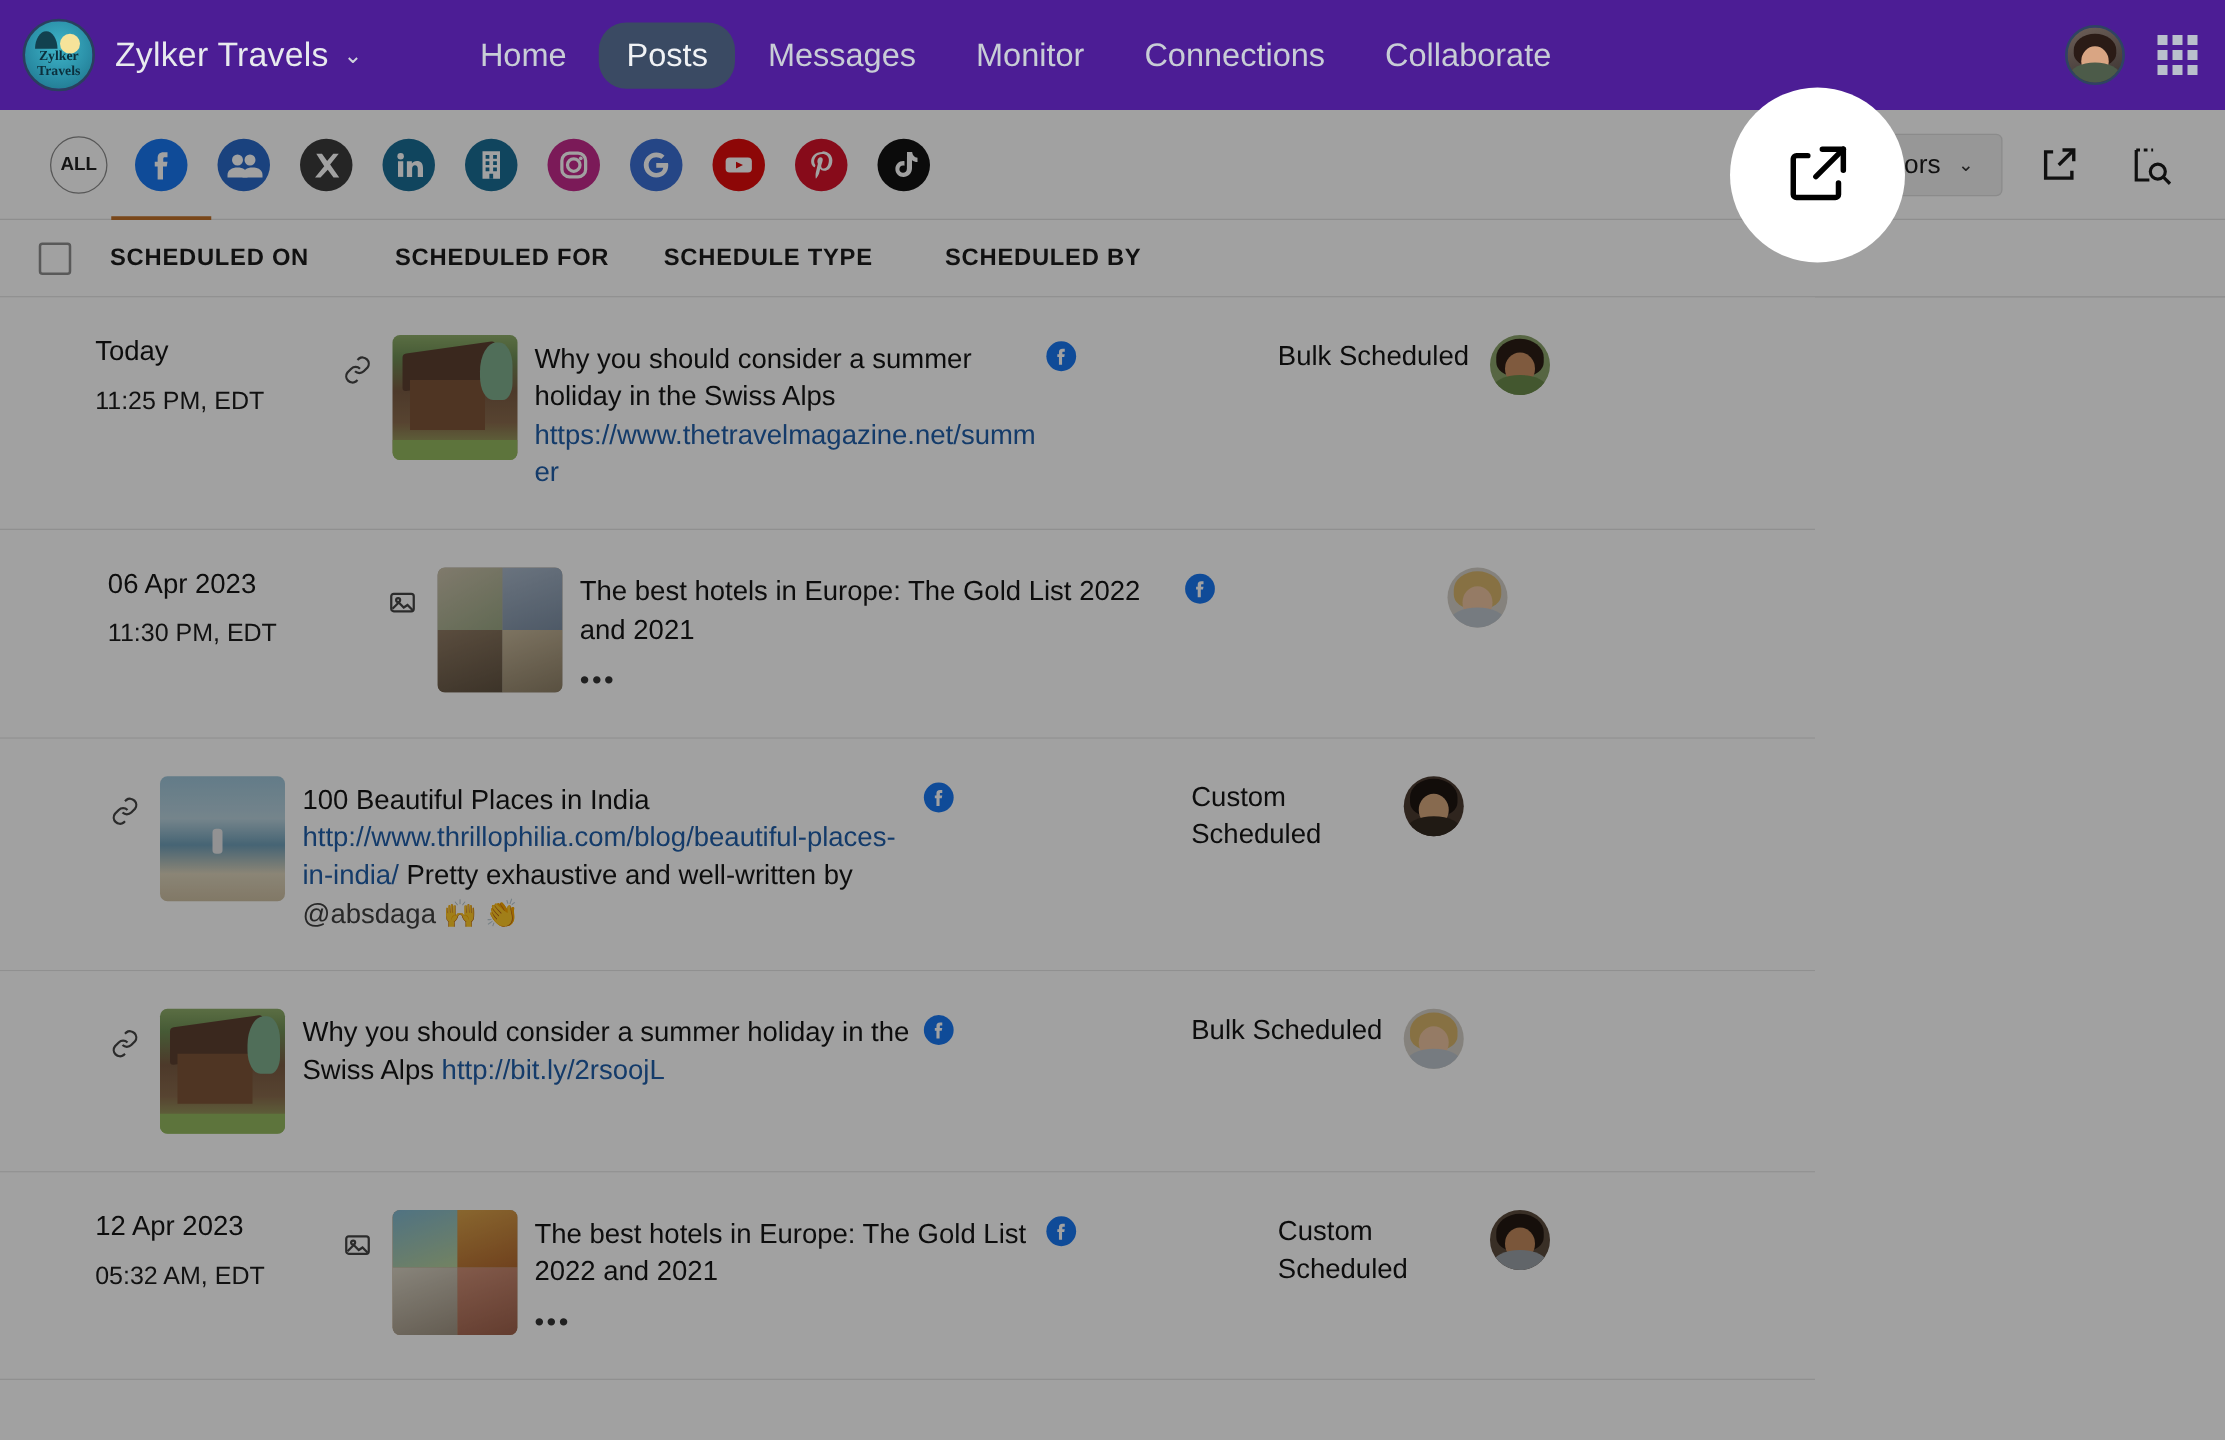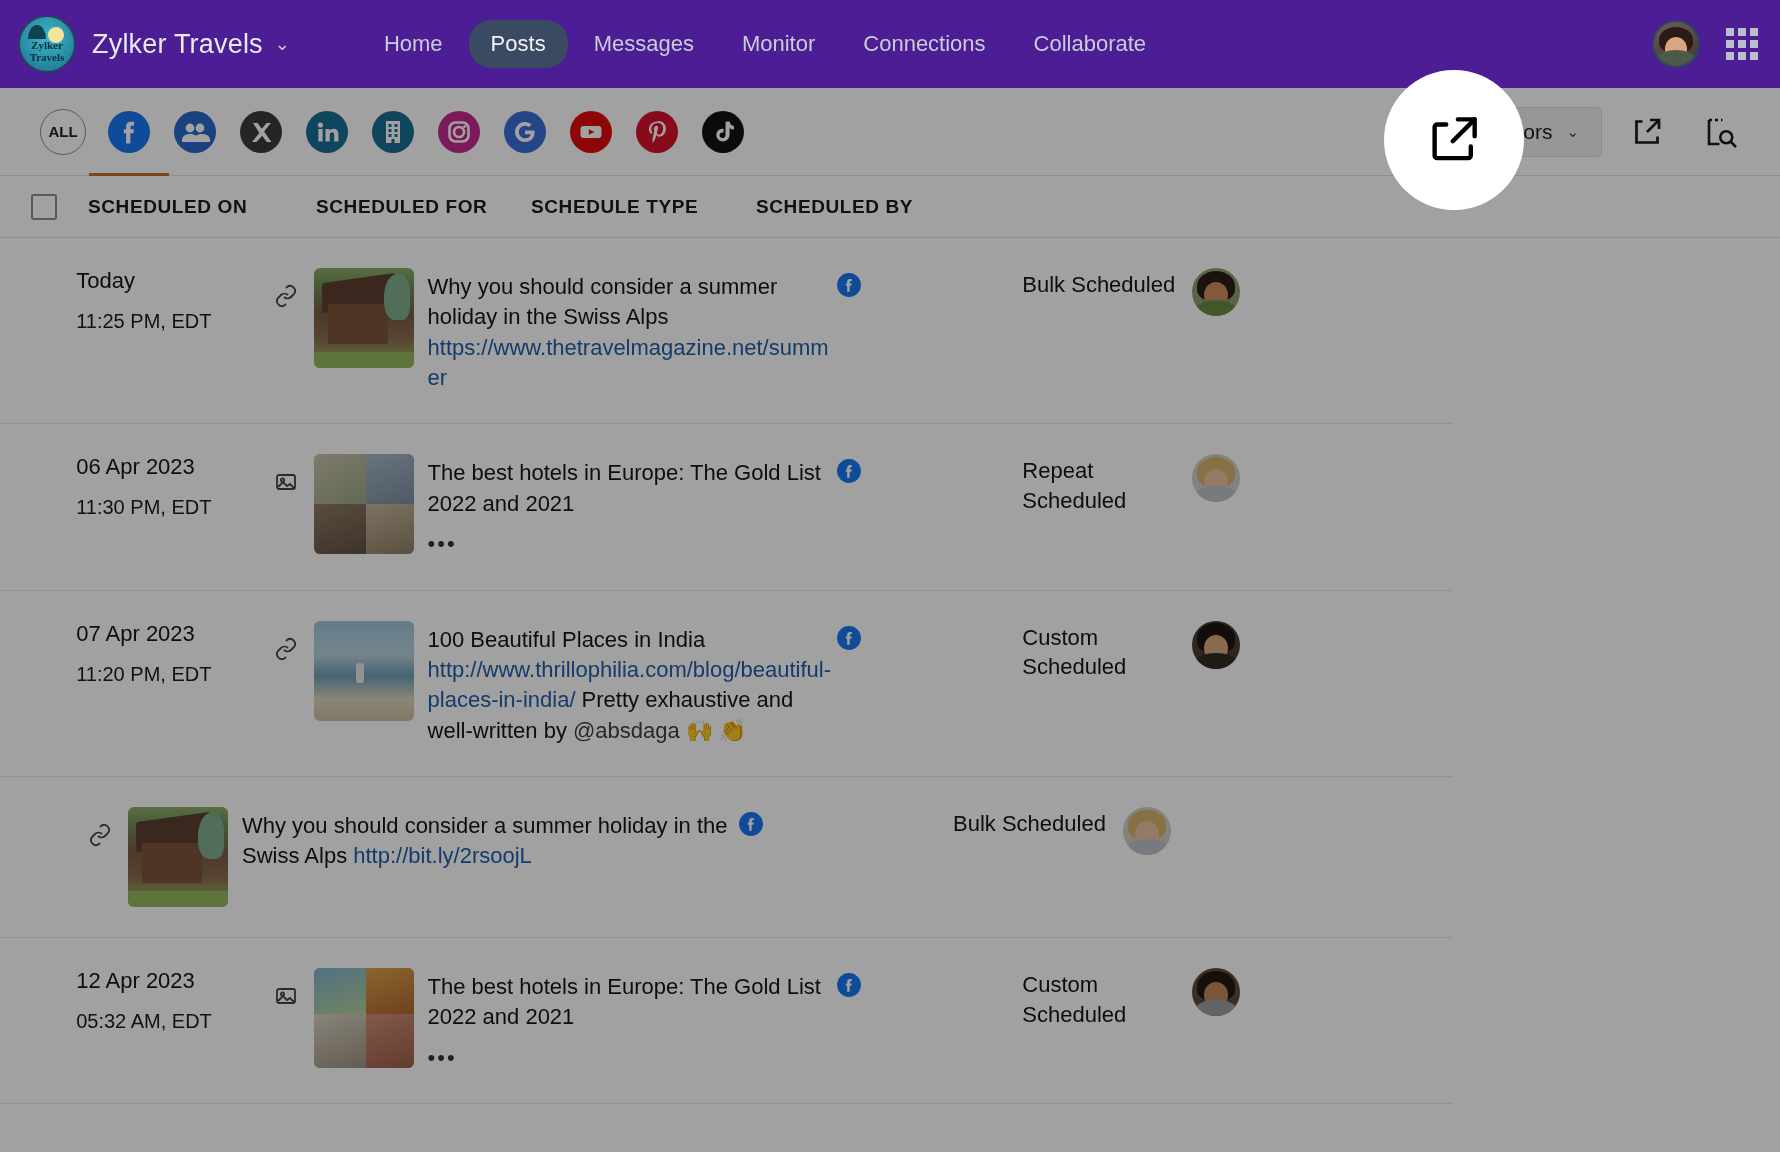--- a/index.html
+++ b/index.html
@@ -40,21 +40,21 @@
     font-size: 11px; font-weight: bold; line-height: 12px;
     font-family: "Liberation Serif", serif;
   }
   .brand-name {
     color: #e8eaee; font-size: 27px; margin-left: 16px; letter-spacing: .2px;
   }
   .brand-caret { color: #cfd4dc; font-size: 18px; margin-left: 12px; }
 
   .nav-items { display: flex; align-items: center; margin-left: 72px; gap: 4px; }
   .nav-item {
-    color: #c8cdd6; font-size: 22px; padding: 11px 22px; border-radius: 22px;
+    color: #c8cdd6; font-size: 26px; padding: 11px 22px; border-radius: 22px;
     white-space: nowrap; cursor: pointer;
   }
   .nav-item.active { background: #3a4a63; color: #f0f2f5; }
 
   .topright { margin-left: auto; display: flex; align-items: center; gap: 26px; padding-right: 22px; }
   .avatar-top {
     width: 48px; height: 48px; border-radius: 50%; overflow: hidden; flex: none;
     background: linear-gradient(160deg,#6d5f58,#3a3230);
     position: relative; border: 2px solid #2f4363;
   }
@@ -404,36 +404,31 @@
             <span>The best hotels in Europe: The Gold List 2022 and 2021</span>
             <span class="dots">•••</span>
           </div>
         </div>
         <div class="cell col-for for-cell">
           <svg width="26" height="26" viewBox="0 0 24 24">
             <circle cx="12" cy="12" r="11" fill="#1877f2"></circle>
             <path d="M14.2 12.6h-1.6v5.6h-2.3v-5.6H9.1v-2.1h1.2V9.2c0-1.7.7-2.7 2.7-2.7h1.6v2.1h-1c-.8 0-.8.3-.8.8l0 1.1h1.8l-.4 2.1z" fill="#fff"></path>
           </svg>
         </div>
-        <div class="cell col-type type-cell">Repeat Scheduled</div>
         <div class="cell col-by">
           <div class="av" style="background:#d3cfc6;">
             <div class="hair" style="background:#d6b46a;"></div>
             <div class="face" style="background:#ecc3a0;"></div>
             <div class="body" style="background:#bcc3cb;"></div>
           </div>
         </div>
       </div>
 
       <div class="trow">
         <div class="col-check"></div>
-        <div class="cell col-when">
-          <div class="when-date">07 Apr 2023</div>
-          <div class="when-time">11:20 PM, EDT</div>
-        </div>
         <div class="cell col-content content-cell">
           <span class="attach-ico">
             <svg width="24" height="24" viewBox="0 0 24 24" fill="none" stroke="#444" stroke-width="1.8">
               <path d="M10 13a5 5 0 007 0l3-3a5 5 0 00-7-7l-1 1"></path>
                 <path d="M14 11a5 5 0 00-7 0l-3 3a5 5 0 007 7l1-1"></path>
             </svg>
           </span>
           <div class="thumb" style="background:linear-gradient(180deg,#9dc4d8 0%,#b9d2dd 34%,#6f9fb8 55%,#dcd3bb 78%,#cdbfa2 100%);">
             <div style="position:absolute;left:42px;top:42px;width:8px;height:20px;background:#e8e8ea;border-radius:3px;"></div>
           </div>

